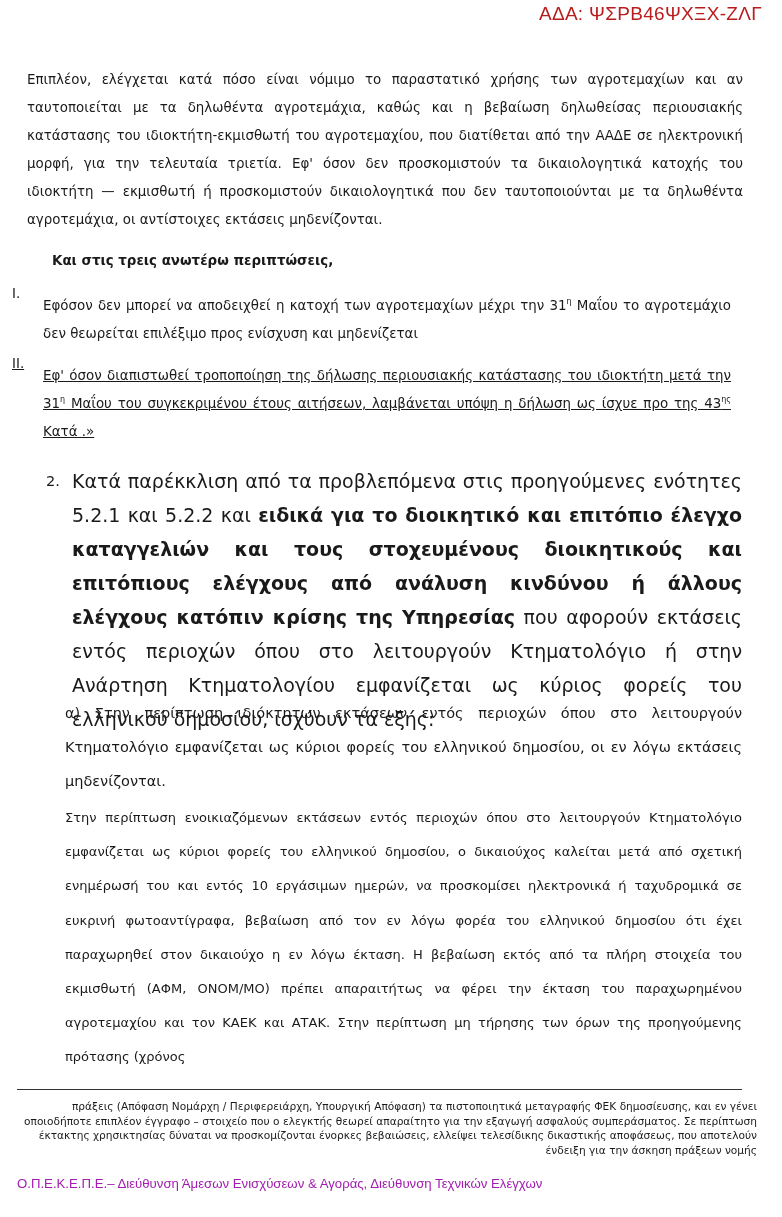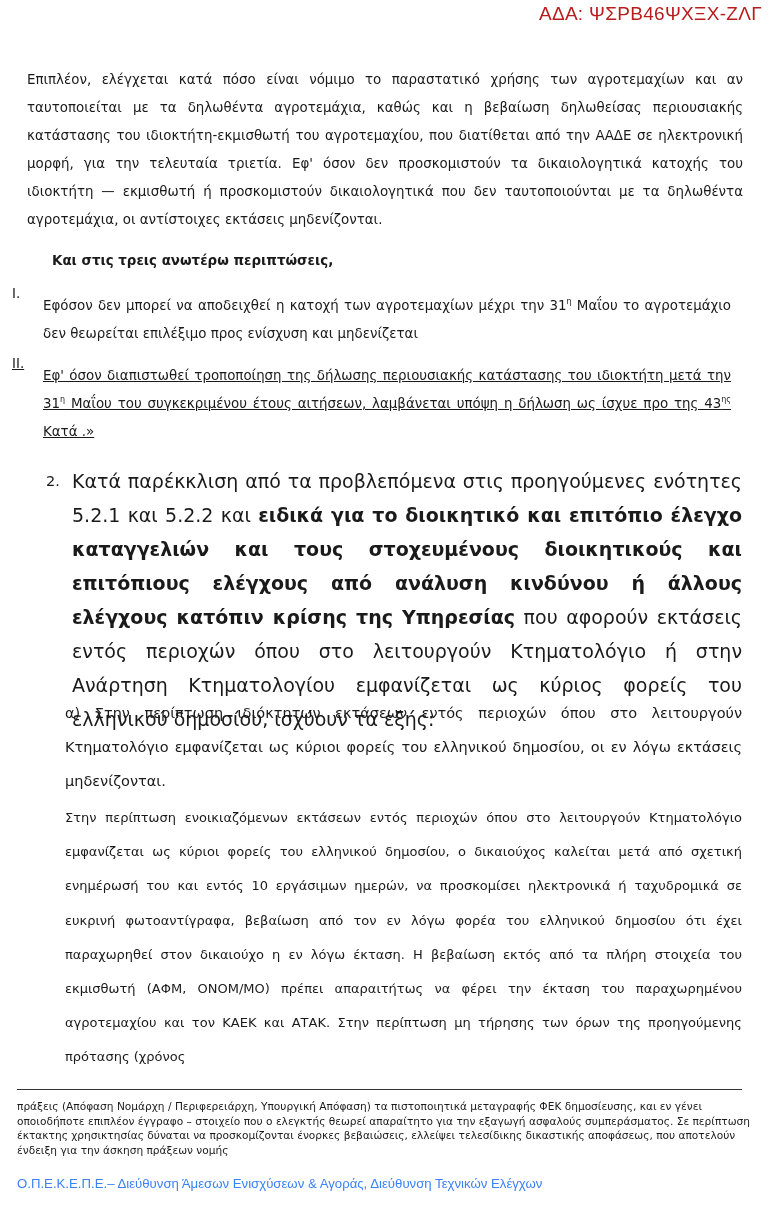--- a/index.html
+++ b/index.html
@@ -22,22 +22,22 @@
     .roman { position: absolute; left: 12px; font-size: 13.4px; line-height: 28px; }
     .roman-text { position: absolute; left: 43px; width: 688px; font-size: 13.4px; line-height: 28px; text-align: justify; margin-top: 12px; }
     .r1 { top: 280px; }
     .r2 { top: 350px; text-decoration: underline; }
     sup { font-size: 8px; line-height: 0; vertical-align: 6px; }
     .num2 { position: absolute; left: 46px; top: 464px; font-size: 14.5px; line-height: 34px; }
     .p2 { position: absolute; left: 72px; top: 464px; width: 670px; font-size: 19px; line-height: 34px; text-align: justify; }
     .p3 { position: absolute; left: 65px; top: 696px; width: 677px; font-size: 14.5px; line-height: 34px; text-align: justify; }
     .p4 { position: absolute; left: 65px; top: 801px; width: 677px; font-size: 13px; line-height: 34.2px; text-align: justify; }
     .footnote-rule { position: absolute; left: 17px; top: 1089px; width: 725px; height: 1px; background: #333; }
-    .footnote { position: absolute; left: 17px; top: 1099px; width: 740px; font-size: 10.6px; line-height: 14.6px; }
-    .footer { position: absolute; left: 17px; top: 1176px; font-family: "Liberation Sans", sans-serif; font-size: 13.2px; color: #3b82f6; }
+    .footnote { position: absolute; left: 17px; top: 1099px; width: 740px; font-size: 10.6px; line-height: 14.6px; text-align: right; }
+    .footer { position: absolute; left: 17px; top: 1176px; font-family: "Liberation Sans", sans-serif; font-size: 13.2px; color: #a21caf; }
     b { font-weight: bold; }
   </style>
 </head>
 <body>
 
 <div class="ada">ΑΔΑ: ΨΣΡΒ46ΨΧΞΧ-ΖΛΓ</div>
 
 <div class="body-text p1">Επιπλέον, ελέγχεται κατά πόσο είναι νόμιμο το παραστατικό χρήσης των αγροτεμαχίων και αν ταυτοποιείται με τα δηλωθέντα αγροτεμάχια, καθώς και η βεβαίωση δηλωθείσας περιουσιακής κατάστασης του ιδιοκτήτη-εκμισθωτή του αγροτεμαχίου, που διατίθεται από την ΑΑΔΕ σε ηλεκτρονική μορφή, για την τελευταία τριετία. Εφ' όσον δεν προσκομιστούν τα δικαιολογητικά κατοχής του ιδιοκτήτη — εκμισθωτή ή προσκομιστούν δικαιολογητικά που δεν ταυτοποιούνται με τα δηλωθέντα αγροτεμάχια, οι αντίστοιχες εκτάσεις μηδενίζονται.</div>
 
 <div class="bold-head">Και στις τρεις ανωτέρω περιπτώσεις,</div>

